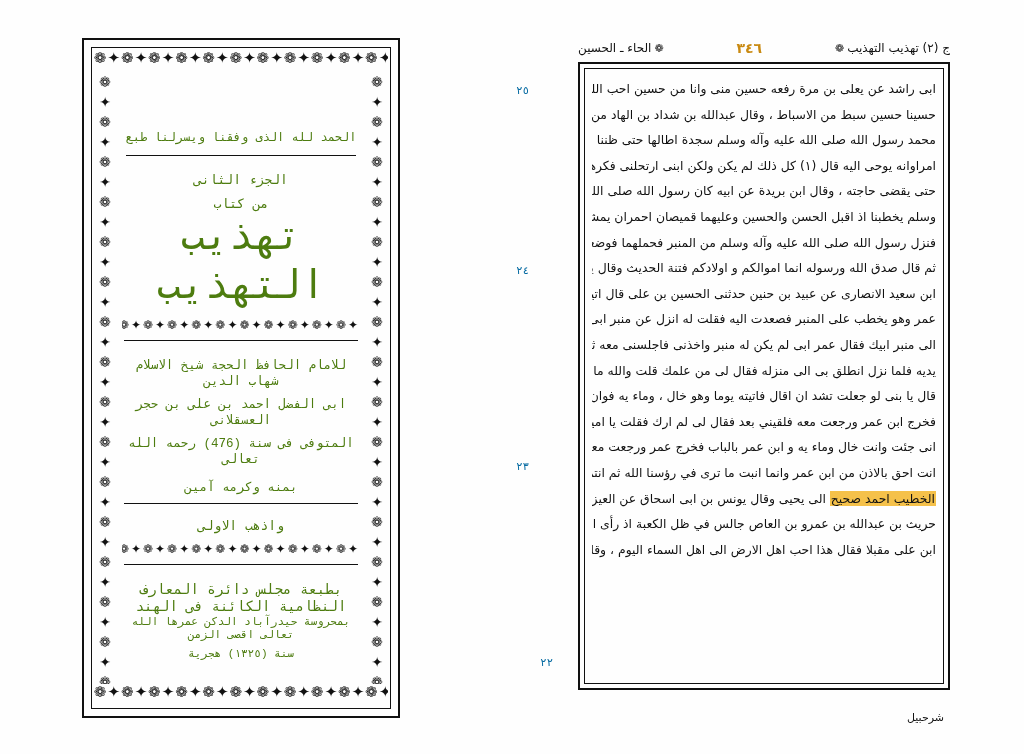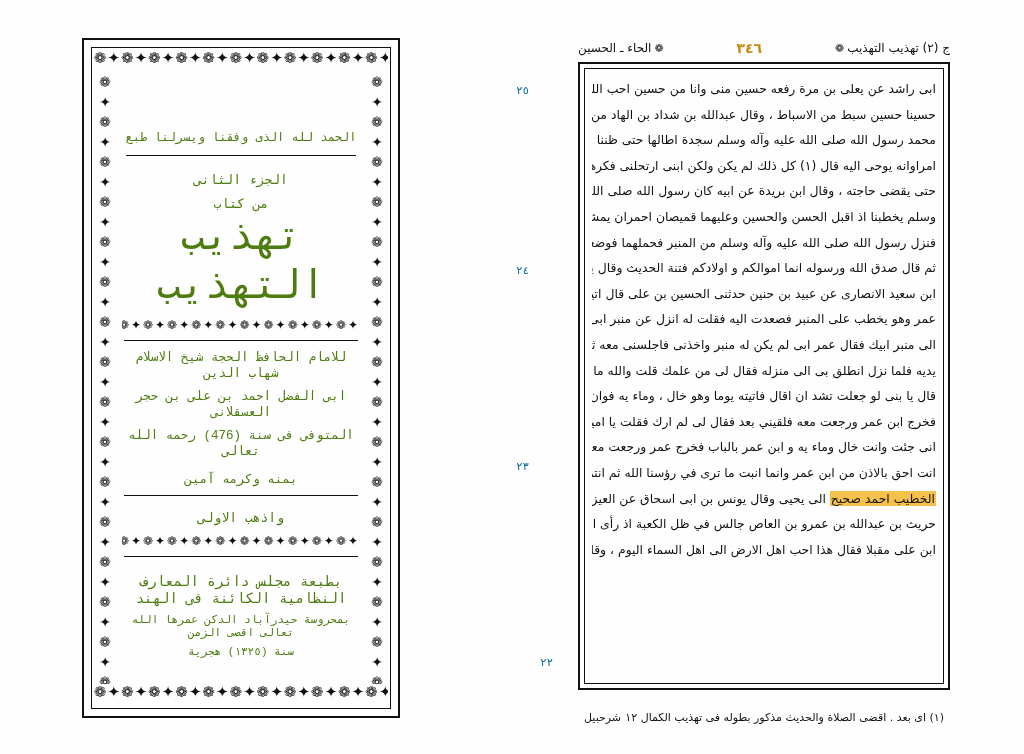--- a/index.html
+++ b/index.html
@@ -107,27 +107,27 @@
     letter-spacing: 2px;
     margin-top: 8px;
     color: #111;
     white-space: nowrap;
     overflow: hidden;
   }
   .tp-hr {
     border-top: 1.2px solid #111;
     margin: 8px 2px;
   }
-  .tp-author1 { font-size: 12.5px; margin-top: 8px; }
+  .tp-author1 { font-size: 12.5px; margin-top: 16px; }
   .tp-author2 { font-size: 12.5px; margin-top: 7px; }
   .tp-death   { font-size: 12.5px; margin-top: 7px; }
   .tp-dua     { font-size: 12.5px; margin-top: 12px; }
   .tp-edition { font-size: 13px; margin-top: 14px; }
   .tp-pub1    { font-size: 14px; margin-top: 16px; }
-  .tp-pub2    { font-size: 11px; margin-top: 6px; }
+  .tp-pub2    { font-size: 11px; }
   .tp-pub3    { font-size: 11px; margin-top: 6px; }
 
   
   .gutter-mark {
     position: absolute;
     color: #0369a1;
     font-size: 11px;
     font-family: Liberation Mono, monospace;
   }
 
@@ -284,17 +284,16 @@
         <span class="ln">فخرج ابن عمر ورجعت معه فلقيني بعد فقال لى لم ارك فقلت يا اميرالمؤمنين</span>
         <span class="ln">انى جئت وانت خال وماء يه و ابن عمر بالباب فخرج عمر ورجعت معه فقال</span>
         <span class="ln">انت احق بالاذن من ابن عمر وانما انبت ما ترى في رؤسنا الله ثم انتم فيكم ، ورواه</span>
         <span class="ln"><span class="hl">الخطيب احمد صحيح</span><span> الى يحيى وقال يونس بن ابى اسحاق عن العيزار بن</span></span>
         <span class="ln">حريث بن عبدالله بن عمرو بن العاص جالس في ظل الكعبة اذ رأى الحسين</span>
         <span class="ln">ابن على مقبلا فقال هذا احب اهل الارض الى اهل السماء اليوم ، وقال</span>
       </div>
     </div>
 
     <div class="footnote">
-      <span>(١) اى بعد . اقضى الصلاة والحديث مذكور بطوله فى تهذيب الكمال ١٢</span>
       <span>شرحبيل</span>
     </div>
   </div>
 </div>
 
 </body></html>

